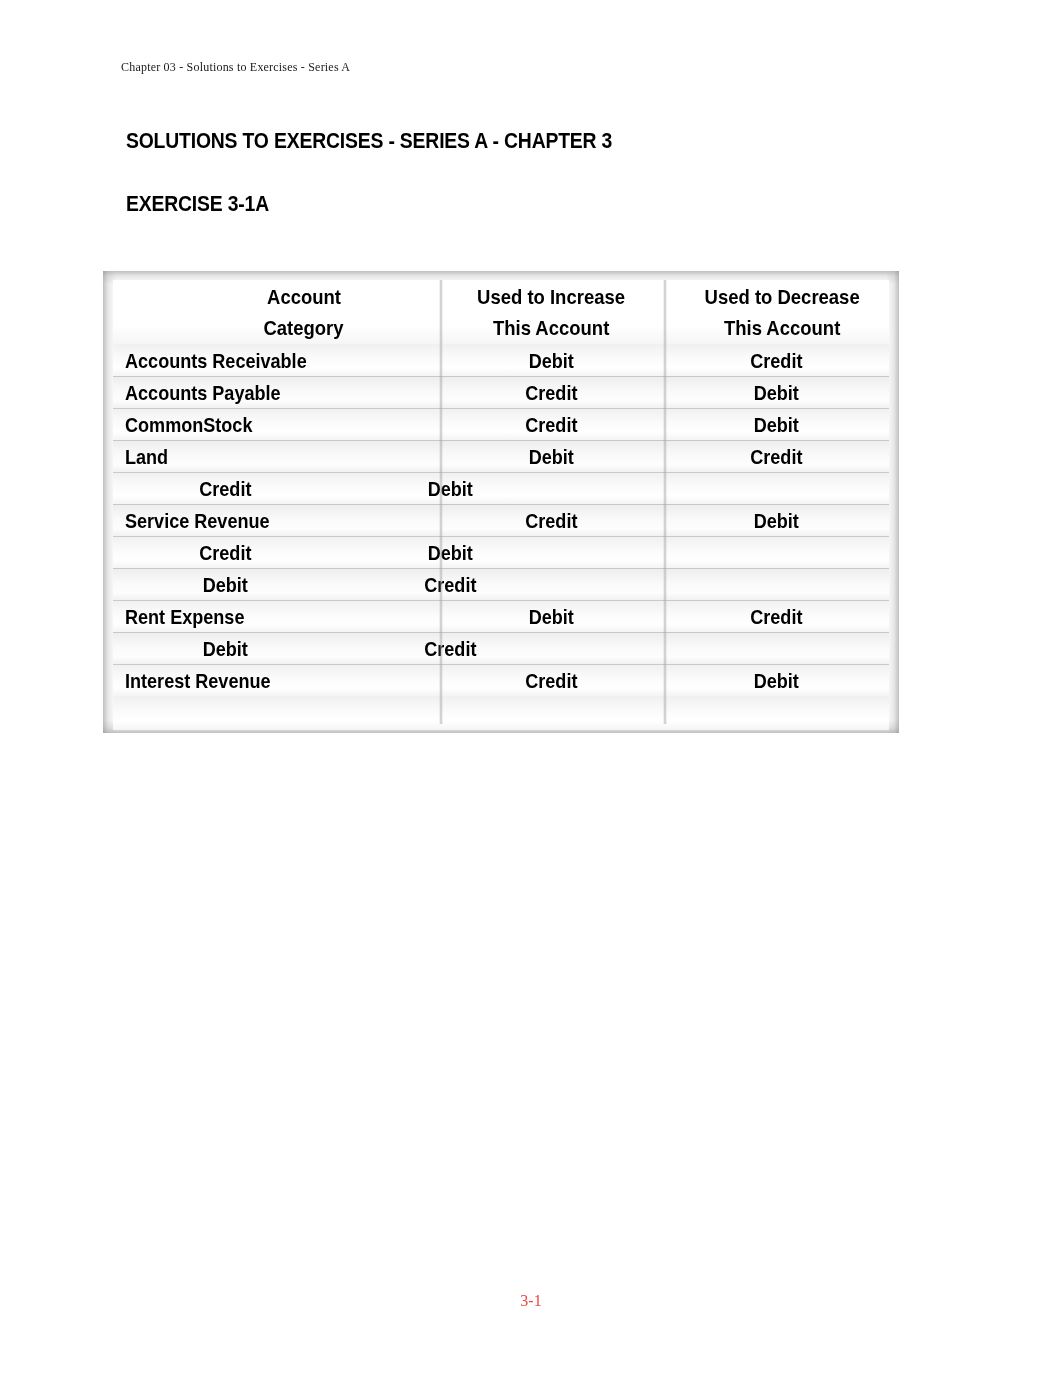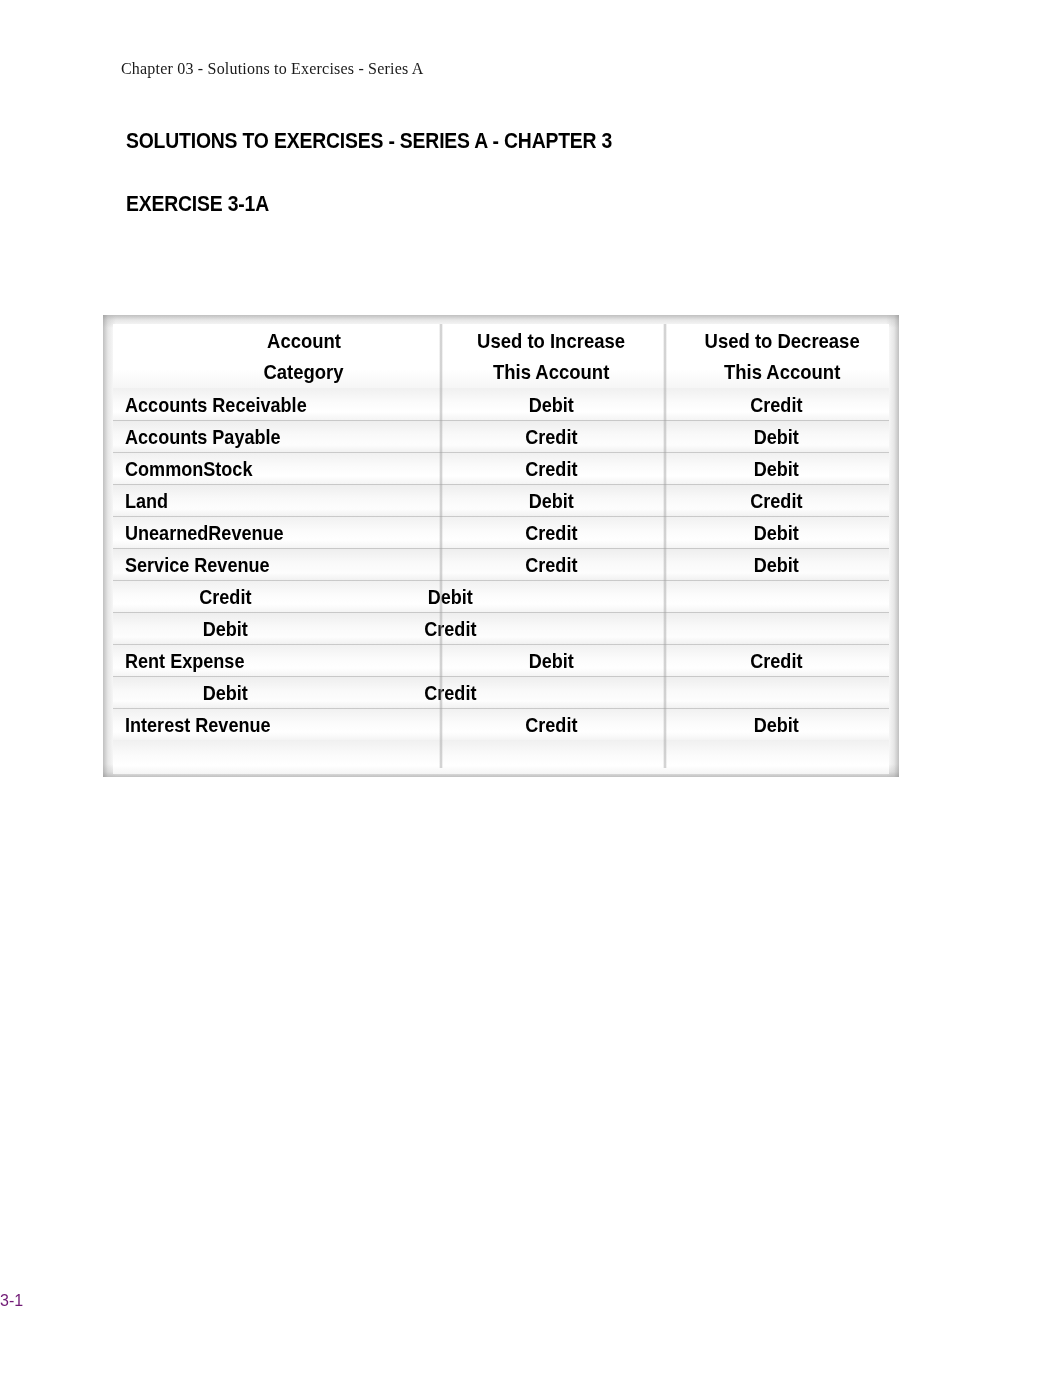--- a/index.html
+++ b/index.html
@@ -21,21 +21,21 @@
     height: 1377px;
     background: #ffffff;
   }
 
   
   .running-header {
     position: absolute;
     left: 121px;
     top: 60px;
     font-family: "Liberation Serif", "DejaVu Serif", serif;
-    font-size: 16px;
+    font-size: 12px;
     color: #1a1a1a;
     letter-spacing: 0.2px;
     white-space: nowrap;
   }
 
   
   .doc-title {
     position: absolute;
     left: 126px;
     top: 128px;
@@ -83,21 +83,20 @@
       linear-gradient(to bottom,
         rgba(140,140,140,0.55) 0px,
         rgba(175,175,175,0.30) 5px,
         rgba(255,255,255,0) 13px),
       linear-gradient(to top,
         rgba(140,140,140,0.55) 0px,
         rgba(175,175,175,0.30) 5px,
         rgba(255,255,255,0) 13px),
       #ffffff;
     filter: blur(0.35px);
-    margin-top: 44px;
   }
 
   .table-inner {
     position: absolute;
     left: 10px;
     top: 9px;
     right: 10px;
     bottom: 9px;
     display: flex;
     flex-direction: column;
@@ -194,24 +193,24 @@
   .data-rows .row { height: 32px; align-items: center; }
   .head-row { height: 64px; }
   .tail-row { height: 34px; }
 
   
   .page-number {
     position: absolute;
     left: 0;
     right: 0;
     top: 1292px;
-    text-align: left;
-    font-family: Liberation Sans, sans-serif;
+    text-align: center;
+    font-family: Liberation Serif, serif;
     font-size: 16px;
-    color: #701a75;
+    color: #ef4444;
   }
 </style>
 </head>
 <body>
 
 <div class="page">
 
   <div class="running-header">Chapter 03 - Solutions to Exercises - Series A</div>
 
   <div class="doc-title">SOLUTIONS TO EXERCISES - SERIES A - CHAPTER 3</div>
@@ -279,23 +278,20 @@
                 <span class="txt">Land</span>
               </div>
               <div class="cell cell-increase">
                 <span class="txt">Debit</span>
               </div>
               <div class="cell cell-decrease">
                 <span class="txt">Credit</span>
               </div>
             </div>
             <div class="row row-shade-a">
-              <div class="cell cell-account">
-                <span class="txt">UnearnedRevenue</span>
-              </div>
               <div class="cell cell-increase">
                 <span class="txt">Credit</span>
               </div>
               <div class="cell cell-decrease">
                 <span class="txt">Debit</span>
               </div>
             </div>
             <div class="row row-shade-b">
               <div class="cell cell-account">
                 <span class="txt">Service Revenue</span>

